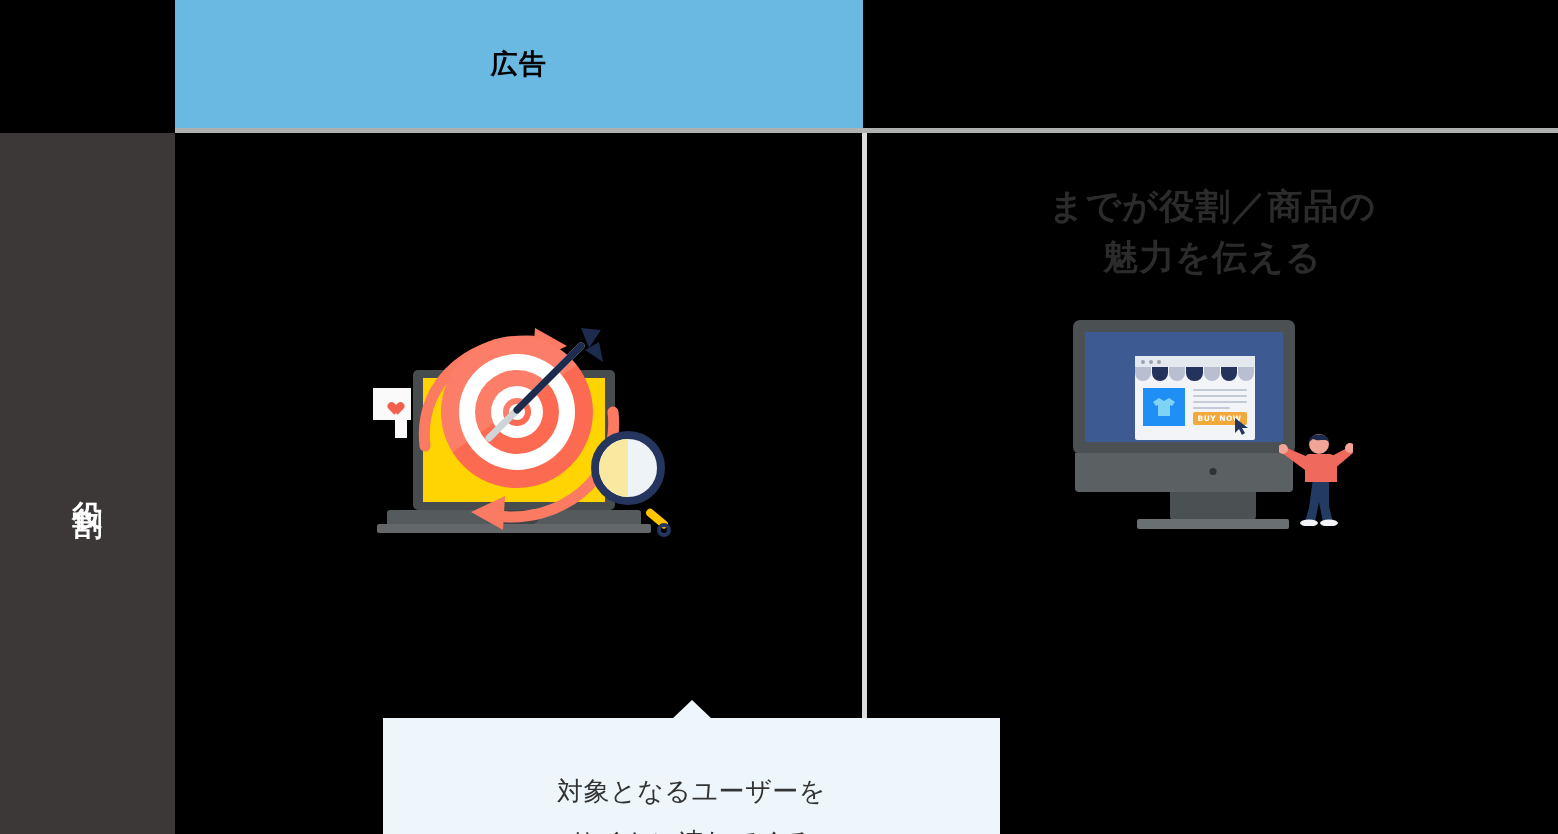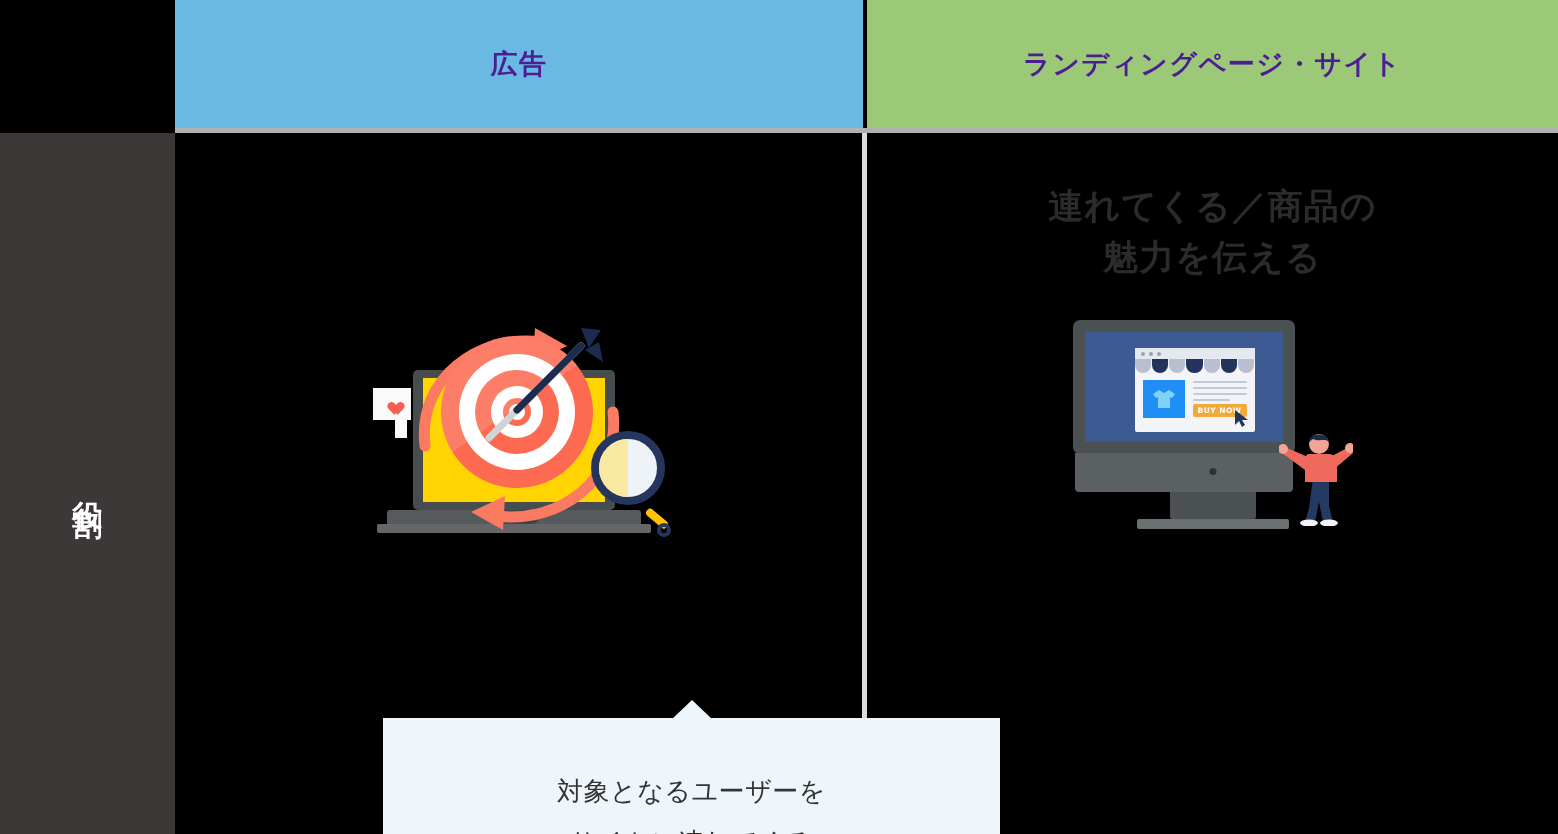--- a/index.html
+++ b/index.html
@@ -8,21 +8,21 @@
     background: #000;
     font-family: "DejaVu Sans", "Liberation Sans", sans-serif;
     overflow: hidden;
   }
   #root { position: relative; width: 1558px; height: 834px; background: #000; }
 
   
   .hdr {
     position: absolute; top: 0; height: 128px;
     display: flex; align-items: center; justify-content: center;
-    color: #4c1d95; font-weight: 700; letter-spacing: .06em;
+    color: #000000; font-weight: 700; letter-spacing: .06em;
   }
   .hdr-ad   { left: 175px; width: 688px; background: #6ab9e2; font-size: 27px; }
   .hdr-lp   { left: 867px; width: 691px; background: #9bc977; font-size: 27px; }
   .hdr-blank{ left: 0; width: 175px; background: #000; }
 
   .hdr-rule {
     position: absolute; left: 175px; top: 128px;
     width: 1383px; height: 5px; background: #aeb1b0;
   }
 
@@ -103,21 +103,21 @@
 
   
   .ill-right { position: absolute; left: 50%; top: 2px; width: 280px; height: 212px; transform: translateX(-50%); }
   .mon-frame { position: absolute; left: 0; top: 0; width: 222px; height: 134px; background: #4b5052; border-radius: 7px; }
   .mon-screen{ position: absolute; left: 12px; top: 12px; width: 198px; height: 110px; background: #3d5a93; border-radius: 2px; }
   .mon-neck  { position: absolute; left: 2px; top: 133px; width: 218px; height: 39px; background: #5b6062; border-radius: 0 0 4px 4px; }
   .mon-dot   { position: absolute; left: 50%; top: 148px; width: 7px; height: 7px; background: #2d3234; border-radius: 50%; transform: translateX(-50%); }
   .mon-stand { position: absolute; left: 50%; top: 172px; width: 86px; height: 28px; background: #4b5052; transform: translateX(-50%); border-radius: 0 0 4px 4px; }
   .mon-foot  { position: absolute; left: 50%; top: 199px; width: 152px; height: 10px; background: #6a6f71; transform: translateX(-50%); border-radius: 2px; }
 
-  .site { position: absolute; left: 50px; top: 16px; width: 120px; height: 84px; background: #f2f4f8; border-radius: 2px; }
+  .site { position: absolute; left: 50px; top: 24px; width: 120px; height: 84px; background: #f2f4f8; border-radius: 2px; }
   .site-bar { position: absolute; left: 0; top: 0; width: 100%; height: 11px; background: #e4e8ef; }
   .site-bar i { position: absolute; top: 4px; width: 4px; height: 4px; background: #9aa3b3; border-radius: 50%; }
   .awning { position: absolute; left: 0; top: 11px; width: 100%; height: 14px; display: flex; }
   .awning span { flex: 1; background: #23335c; border-radius: 0 0 8px 8px; margin: 0 .5px; }
   .awning span:nth-child(odd) { background: #b9bfd0; }
   .thumb { position: absolute; left: 8px; top: 32px; width: 42px; height: 38px; background: #1f8ff5; }
   .shirt { position: absolute; left: 50%; top: 50%; width: 26px; height: 18px; transform: translate(-50%, -50%); }
   .lines { position: absolute; left: 58px; top: 33px; width: 54px; }
   .lines b { display: block; height: 2px; background: #c5cbd6; margin-bottom: 4px; border-radius: 1px; }
   .buynow { position: absolute; left: 58px; top: 56px; width: 54px; height: 13px; background: #f2a93c; border-radius: 2px;
@@ -147,23 +147,20 @@
 <body>
 
 <div id="root">
 
   <div class="hdr hdr-blank"></div>
 
   <div class="hdr hdr-ad">
     <span>広告</span>
   </div>
 
-  <div class="hdr hdr-lp">
-    <span>ランディングページ・サイト</span>
-  </div>
 
   <div class="hdr-rule"></div>
 
   <div class="side-label">
     <span class="txt">役割</span>
   </div>
 
   <div class="col-divider"></div>
 
   <div class="col col-left">
@@ -217,21 +214,21 @@
     <div class="callout callout-left">
       <div class="notch"></div>
       <div class="body">対象となるユーザーを
 サイトに連れてくる
 までが役割</div>
     </div>
   </div>
 
   <div class="col col-right">
 
-    <div class="col-head">連れてくる／商品の
+    <div class="col-head">までが役割／商品の
 魅力を伝える</div>
 
     <div class="stage">
       <div class="ill-right">
 
         <div class="mon-frame">
           <div class="mon-screen">
 
             <div class="site">
               <div class="site-bar">

